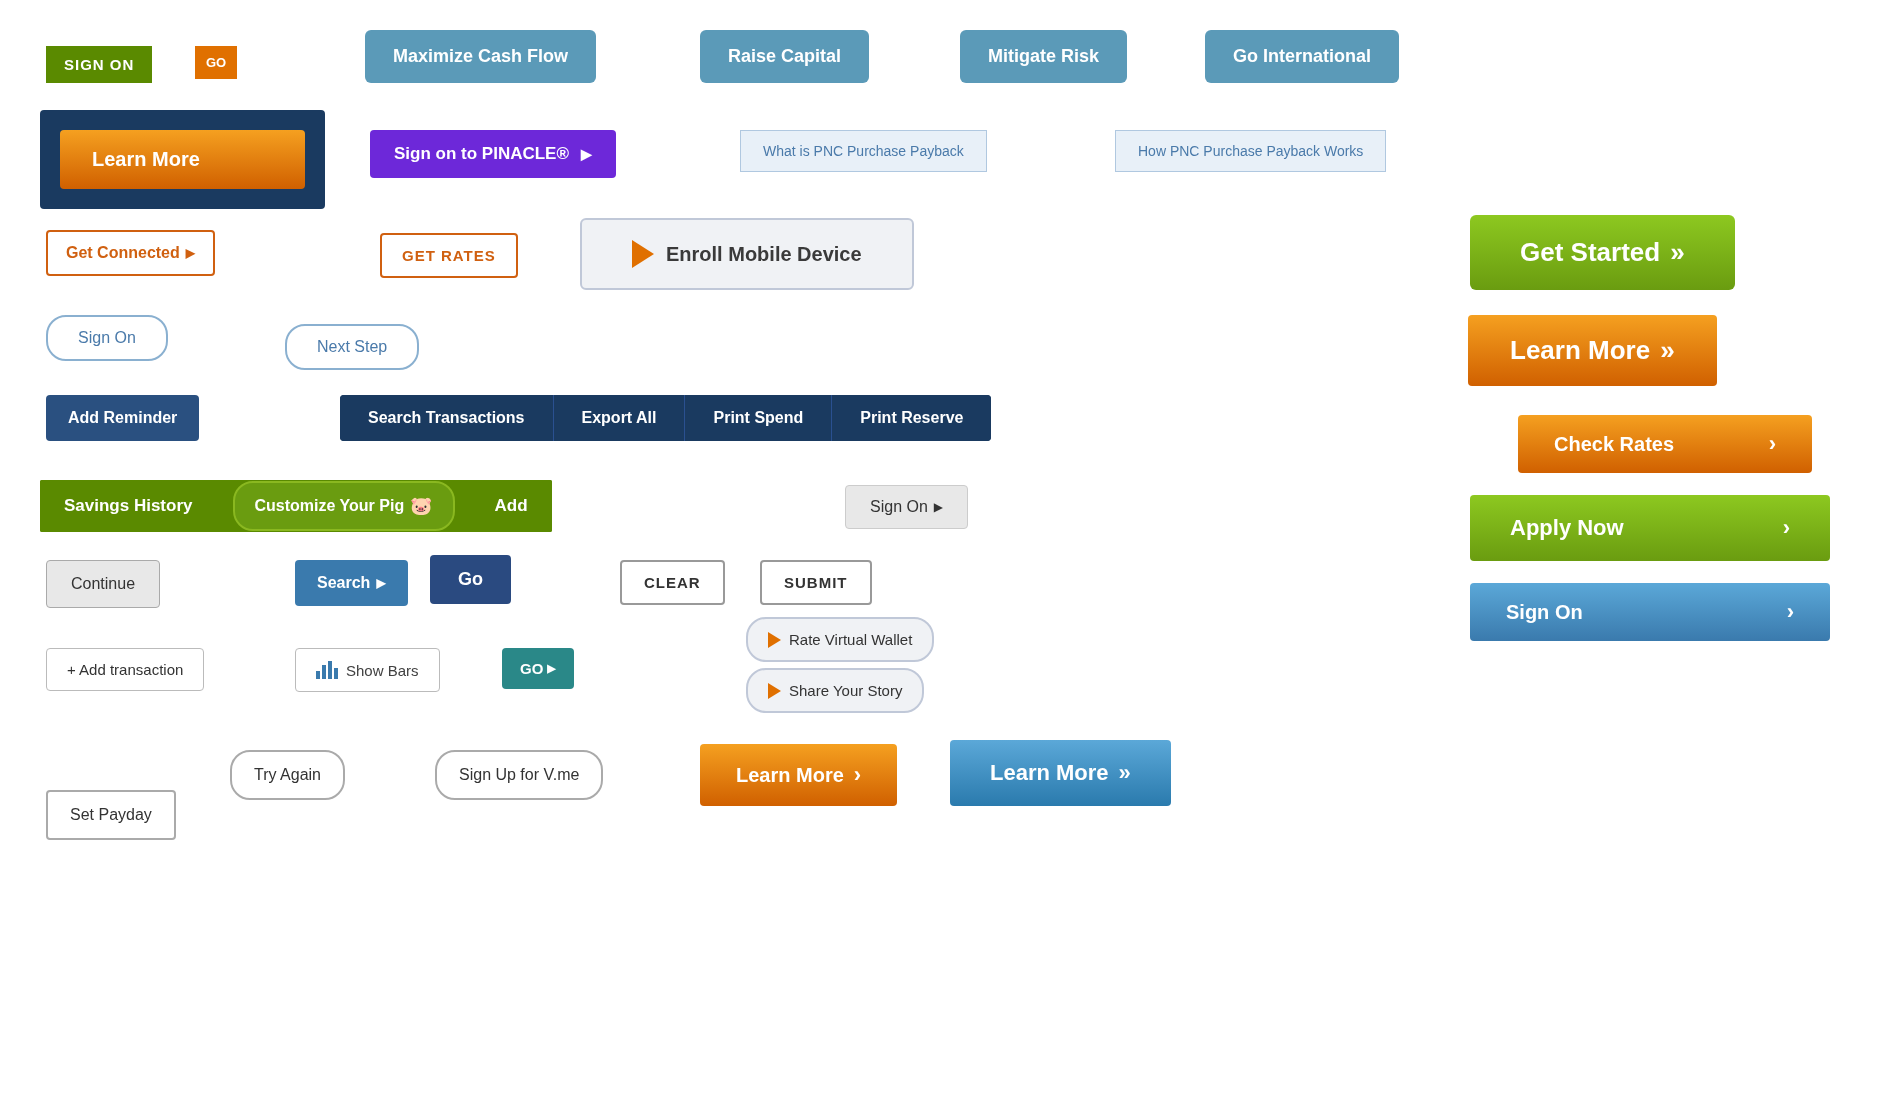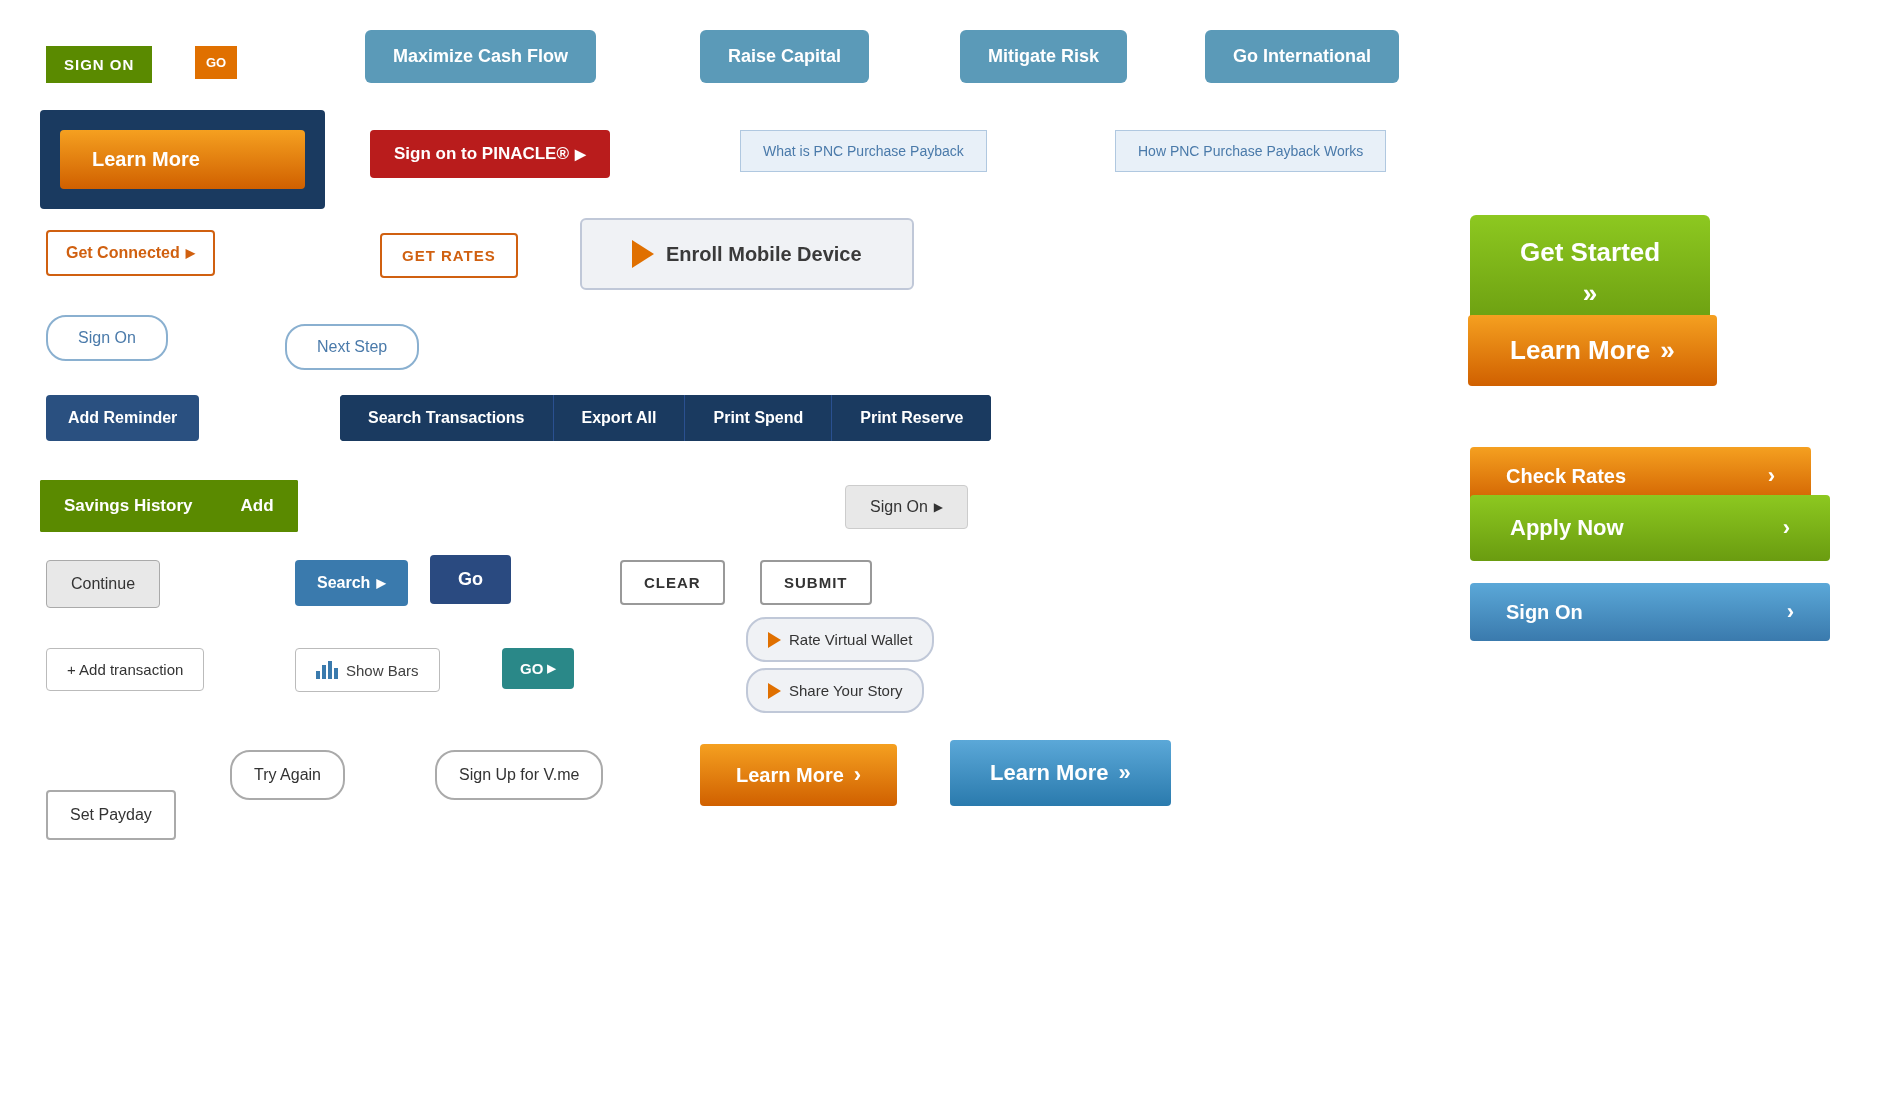--- a/index.html
+++ b/index.html
@@ -53,31 +53,31 @@
       border: none;
       padding: 18px 32px;
       cursor: pointer;
       border-radius: 4px;
       display: flex;
       align-items: center;
       gap: 8px;
     }
 
     .btn-sign-on-pinacle {
-      background: #b91c1c;
+      background: #6d28d9;
       color: #fff;
       font-size: 17px;
       font-weight: bold;
       border: none;
       padding: 14px 24px;
       cursor: pointer;
       border-radius: 4px;
       display: flex;
       align-items: center;
-      gap: 6px;
+      gap: 12px;
     }
 
     .btn-payback-outline {
       background: #e8f0f8;
       color: #4a7aaa;
       font-size: 14px;
       border: 1px solid #b0c8e0;
       padding: 12px 22px;
       cursor: pointer;
     }
@@ -509,21 +509,21 @@
 
 <button class="btn-sign-on-pinacle" style="position:absolute; left:370px; top:130px;">
   <span>Sign on to PINACLE®</span>
   <span style="font-size:14px;">▶</span>
 </button>
 
 <button class="btn-payback-outline" style="position:absolute; left:740px; top:130px;">What is PNC Purchase Payback</button>
 
 <button class="btn-payback-outline" style="position:absolute; left:1115px; top:130px;">How PNC Purchase Payback Works</button>
 
-<button class="btn-get-started" style="position:absolute; left:1470px; top:215px;flex-direction:column;">
+<button class="btn-get-started" style="position:absolute; left:1470px; top:215px;">
   <span>Get Started</span>
   <span>»</span>
 </button>
 
 <button class="btn-get-connected" style="position:absolute; left:46px; top:230px;">
   <span>Get Connected</span>
   <span style="font-size:12px;">▶</span>
 </button>
 
 <button class="btn-get-rates" style="position:absolute; left:380px; top:233px;">GET RATES</button>
@@ -535,41 +535,45 @@
 
 <button class="btn-learn-more-large-orange" style="position:absolute; left:1468px; top:315px;">
   <span>Learn More</span>
   <span>»</span>
 </button>
 
 <button class="btn-sign-on-outline" style="position:absolute; left:46px; top:315px;">Sign On</button>
 
 <button class="btn-next-step" style="position:absolute; left:285px; top:324px;">Next Step</button>
 
-<button class="btn-check-rates" style="position:absolute; left:1470px; top:415px; width:341px;margin-top:32px;">
+<button class="btn-check-rates" style="position:absolute; left:1518px; top:415px; width:294px;">
   <span>Check Rates</span>
   <span style="font-size:22px;">›</span>
 </button>
 
 <button class="btn-add-reminder" style="position:absolute; left:46px; top:395px;">Add Reminder</button>
 
 <div style="position:absolute; left:340px; top:395px; background:#1a3a60; display:flex; border-radius:4px; overflow:hidden;">
   <button class="btn-toolbar-dark">Search Transactions</button>
   <button class="btn-toolbar-dark" style="border-left:1px solid #2a5090;">Export All</button>
   <button class="btn-toolbar-dark" style="border-left:1px solid #2a5090;">Print Spend</button>
   <button class="btn-toolbar-dark" style="border-left:1px solid #2a5090;">Print Reserve</button>
 </div>
 
 <button class="btn-apply-now" style="position:absolute; left:1470px; top:495px; width:360px;">
   <span>Apply Now</span>
   <span style="font-size:22px;">›</span>
 </button>
 
 <div style="position:absolute; left:40px; top:480px; background:#5a8a00; display:flex; align-items:center; border-radius:2px; overflow:hidden;">
   <button class="btn-savings-history">Savings History</button>
+  <button class="btn-customize-pig" style="margin:0 16px;">
+    <span>Customize Your Pig</span>
+    <span class="pig-icon">🐷</span>
+  </button>
   <button class="btn-add-green">Add</button>
 </div>
 
 <button class="btn-sign-on-arrow-outline" style="position:absolute; left:845px; top:485px;">
   <span>Sign On</span>
   <span style="font-size:12px;">▶</span>
 </button>
 
 <button class="btn-sign-on-blue-arrow" style="position:absolute; left:1470px; top:583px; width:360px;">
   <span>Sign On</span>

